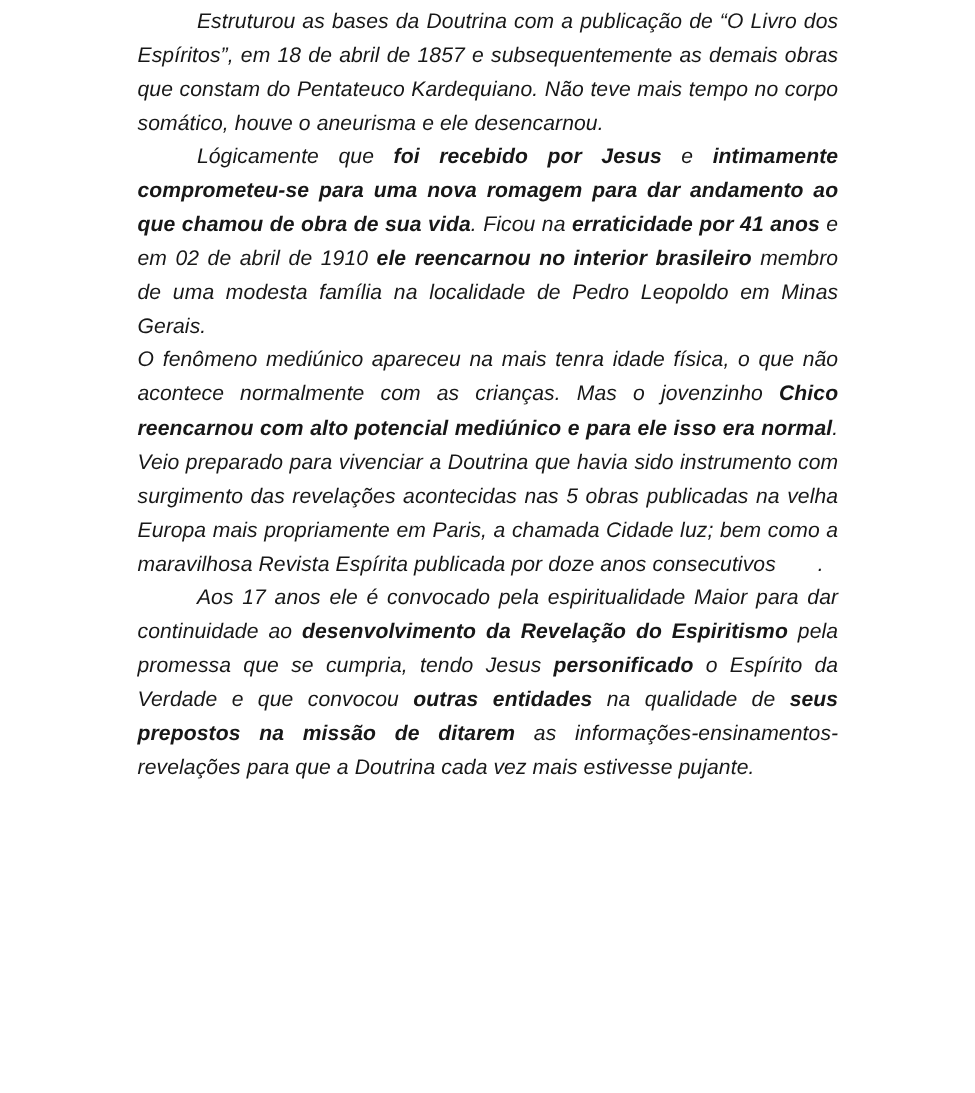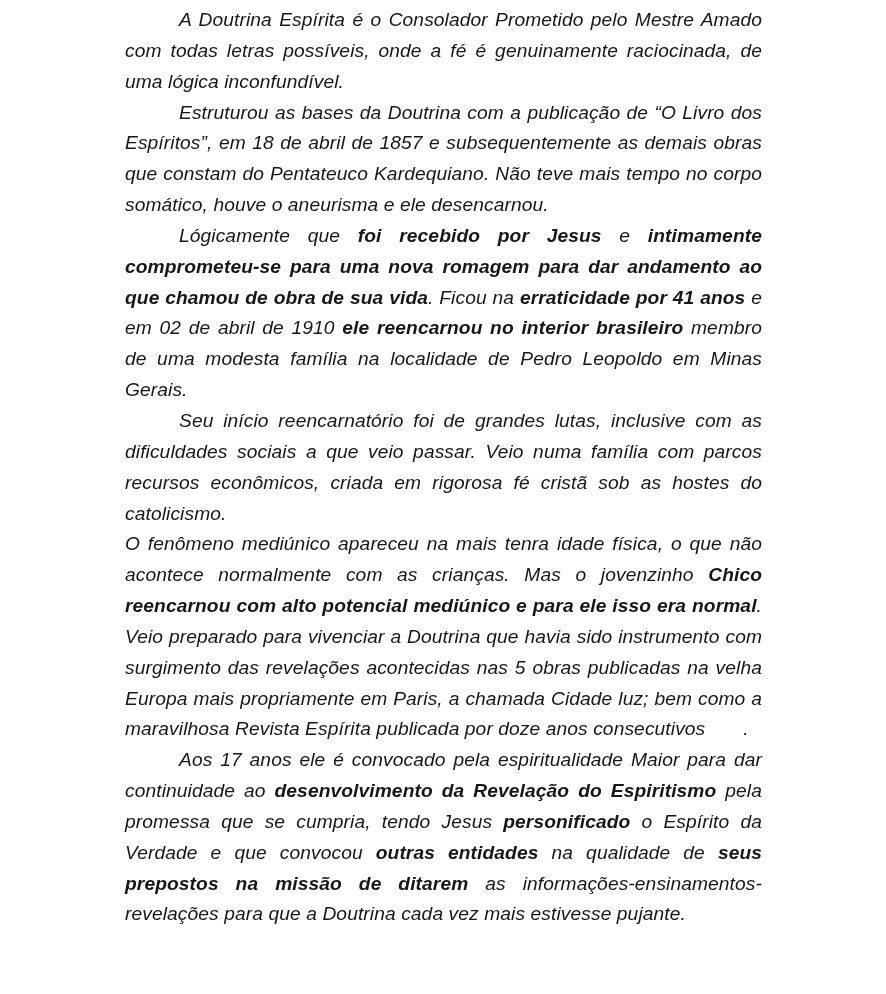--- a/index.html
+++ b/index.html
@@ -40,21 +40,19 @@
   .doc-body span.u {
     text-decoration-thickness: 2px;
     text-underline-offset: 3px;
   }
 </style>
 </head>
 <body>
 
 <div class="page">
   <div class="doc-body" id="doc-body">
-      <p class="indent"><span>A Doutrina Espírita é o Consolador Prometido pelo Mestre Amado com todas letras possíveis, onde a fé é genuinamente raciocinada, de uma lógica inconfundível.</span></p>
       <p class="indent"><span>Estruturou as bases da Doutrina com a publicação de “O Livro dos Espíritos”, em 18 de abril de 1857 e subsequentemente as demais obras que constam do Pentateuco Kardequiano. Não teve mais tempo no corpo somático, houve o aneurisma e ele desencarnou.</span></p>
       <p class="indent"><span>Lógicamente que </span><span class="b">foi recebido por Jesus</span><span> e </span><span class="b">intimamente </span><span class="b u">comprometeu-se para uma nova romagem</span><span class="b"> para dar andamento ao que chamou de obra de sua vida</span><span>. Ficou na </span><span class="b">erraticidade por 41 anos</span><span> e em 02 de abril de 1910 </span><span class="b u">ele reencarnou</span><span class="b"> no interior brasileiro</span><span> membro de uma modesta família na localidade de Pedro Leopoldo em Minas Gerais.</span></p>
-      <p class="indent"><span>Seu início reencarnatório foi de grandes lutas, inclusive com as dificuldades sociais a que veio passar. Veio numa família com parcos recursos econômicos, criada em rigorosa fé cristã sob as hostes do catolicismo.</span></p>
       <p><span>O fenômeno mediúnico apareceu na mais tenra idade física, o que não acontece normalmente com as crianças. Mas o jovenzinho </span><span class="b u">Chico reencarnou</span><span class="b"> com </span><span class="b u">alto potencial</span><span class="b"> mediúnico e </span><span class="b u">para ele isso era normal</span><span>. Veio preparado para vivenciar a Doutrina que havia sido instrumento com surgimento das revelações acontecidas nas 5 obras publicadas na velha Europa mais propriamente em Paris, a chamada Cidade luz; bem como a maravilhosa Revista Espírita publicada por doze anos consecutivos&nbsp;&nbsp;&nbsp;&nbsp;&nbsp;&nbsp;&nbsp;.</span></p>
       <p class="indent"><span>Aos 17 anos ele é convocado pela espiritualidade Maior para dar continuidade ao </span><span class="b">desenvolvimento da Revelação do Espiritismo</span><span> pela promessa que se cumpria, tendo Jesus </span><span class="b">personificado</span><span> o Espírito da Verdade e que convocou </span><span class="b">outras entidades</span><span> na qualidade de </span><span class="b">seus prepostos na missão de ditarem</span><span> as informações-ensinamentos-revelações para que a Doutrina cada vez mais estivesse pujante.</span></p>
       <p class="indent"></p>
     </div>
 </div>
 
 </body></html>

